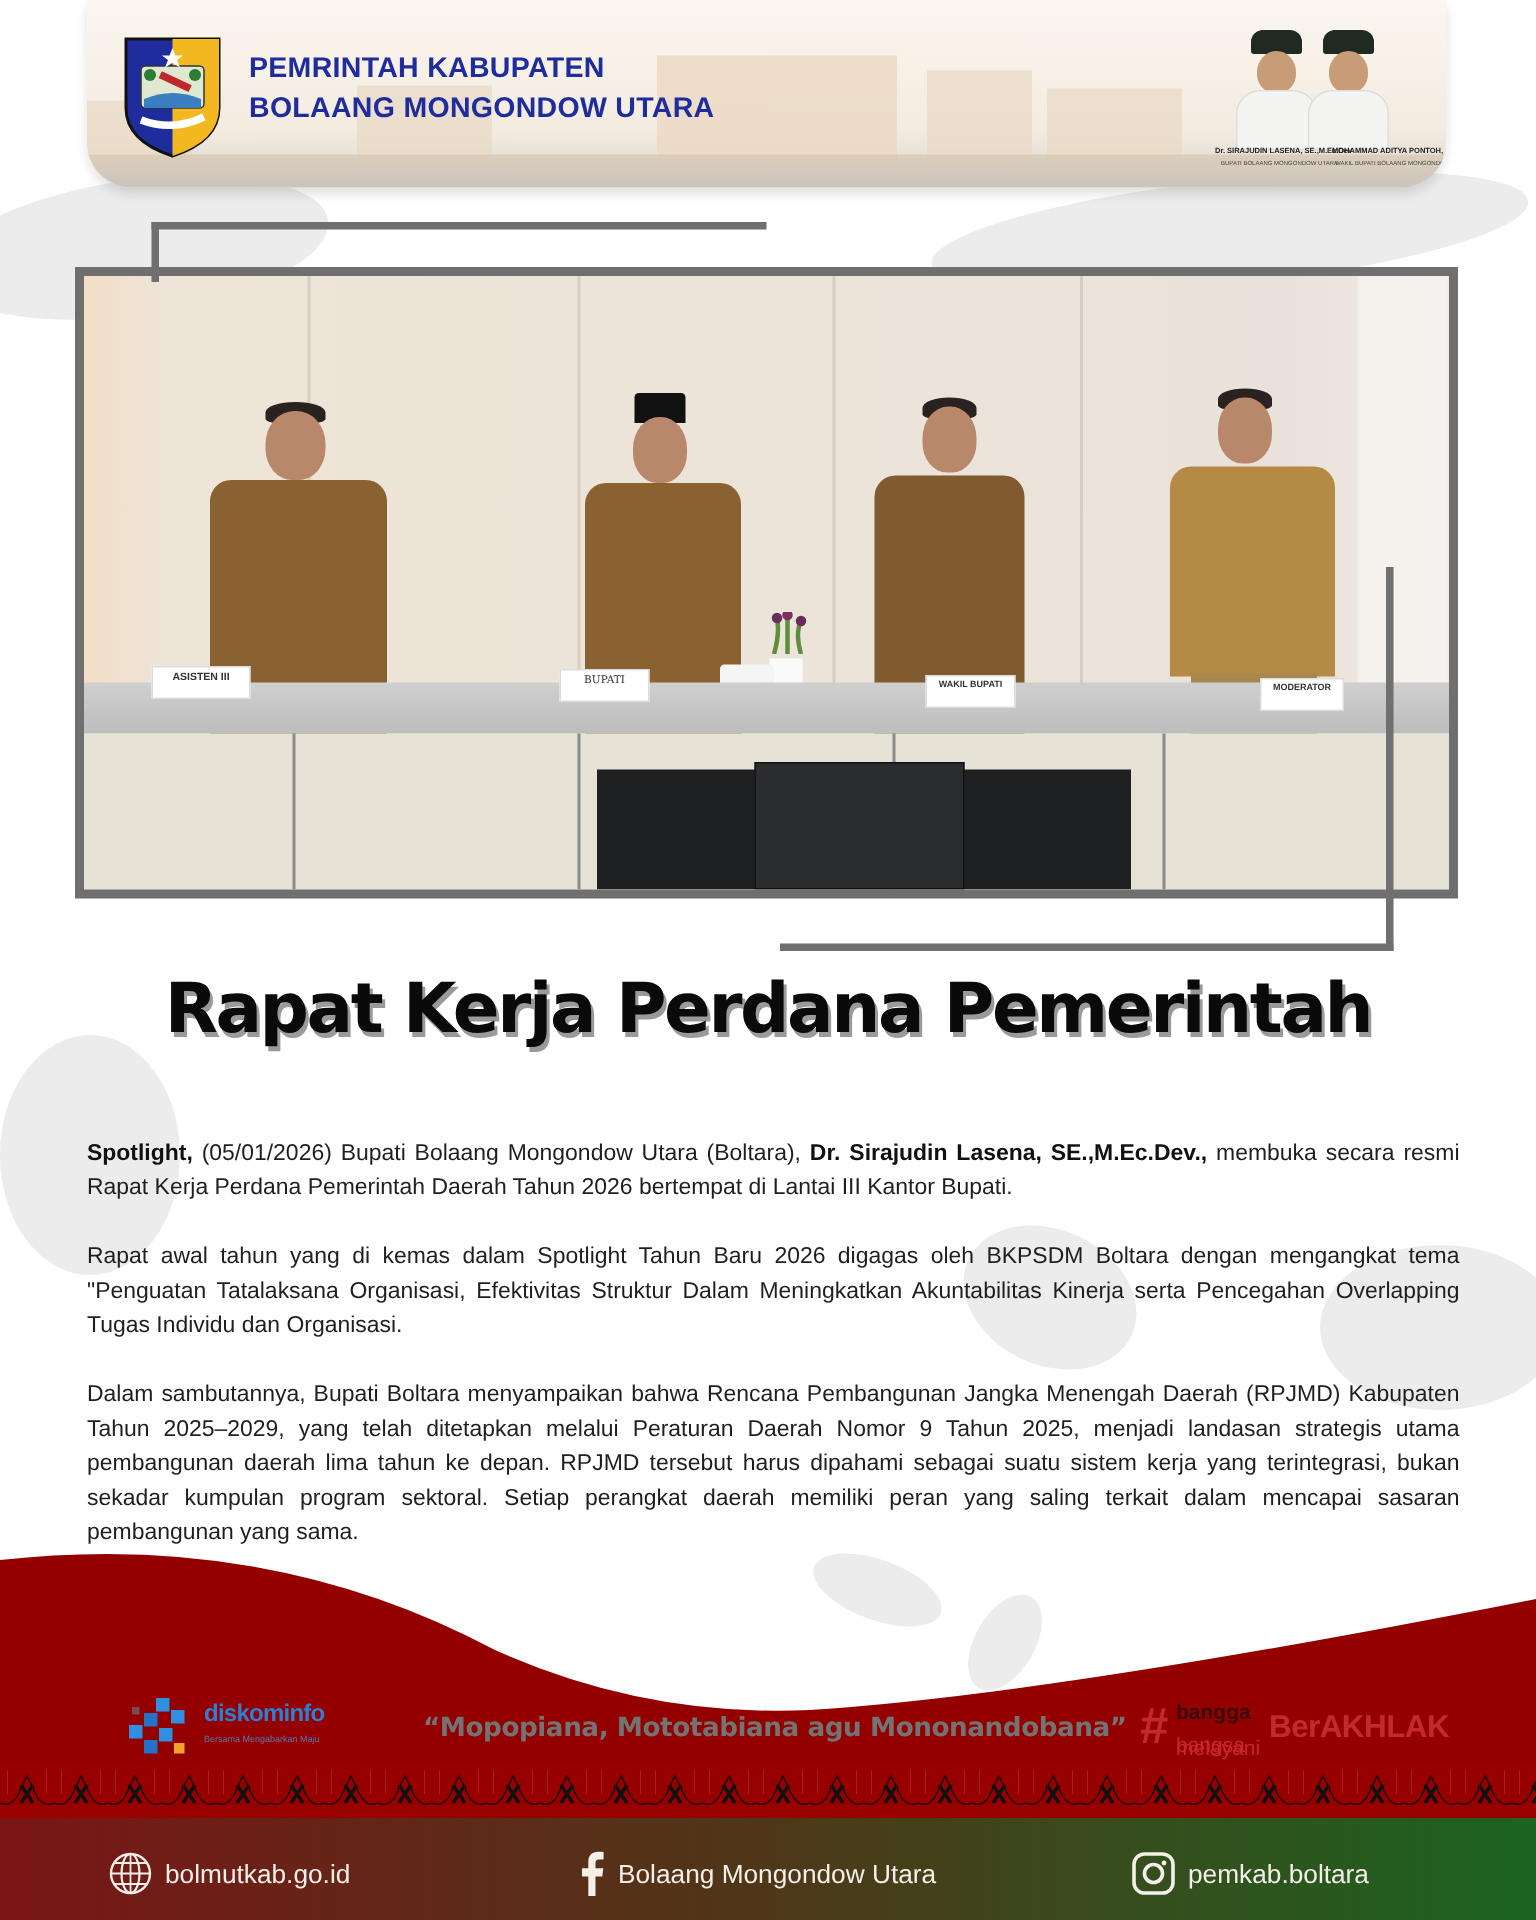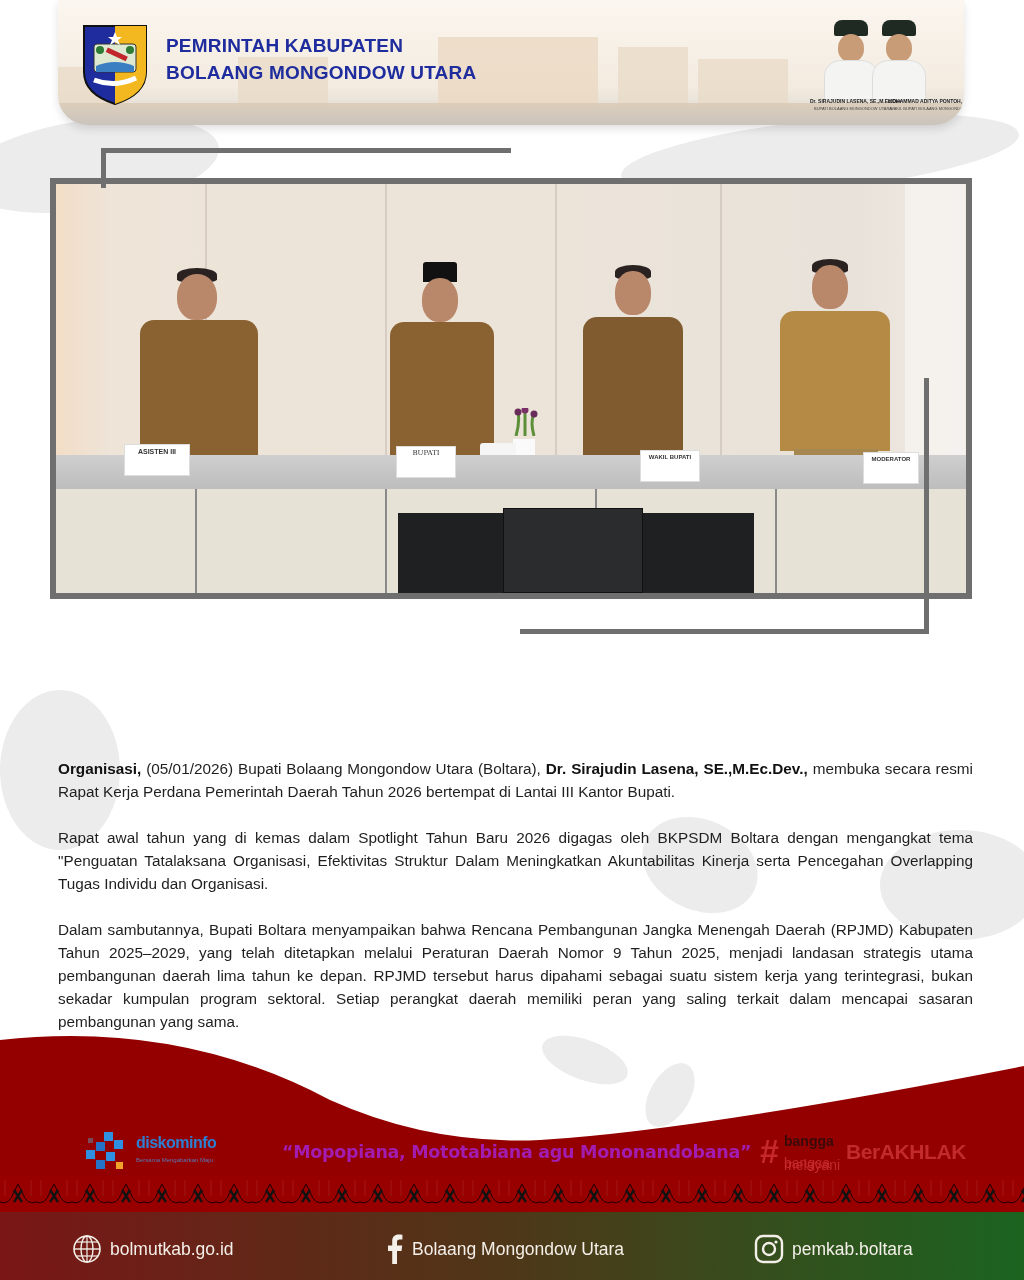--- a/index.html
+++ b/index.html
@@ -42,21 +42,21 @@
   .photo .panel { position: absolute; top: 0; height: 300px; width: 2px; background: rgba(200,190,178,0.6); }
   .photo .desk-top { position: absolute; left: 0; right: 0; top: 272px; height: 34px; background: linear-gradient(180deg,#cfcfcf,#bdbdbd); }
   .photo .desk-front { position: absolute; left: 0; right: 0; top: 306px; height: 104px; background: #e6e3d6; }
   .photo .desk-line { position: absolute; top: 306px; height: 104px; width: 2px; background: #8a8a8a; }
   .person { position: absolute; }
   .person .head { position: absolute; border-radius: 48% 48% 45% 45%; background: #b9876a; }
   .person .hair { position: absolute; background: #2a2220; border-radius: 50% 50% 20% 20%; }
   .person .torso { position: absolute; background: #8a6232; border-radius: 14px 14px 0 0; }
   .nameplate {
     position: absolute; background: #ffffff; border: 1px solid #ddd; color: #333;
-    font-size: 7px; font-weight: bold; text-align: center; line-height: 13px; height: 32px; margin-left: 23px;
+    font-size: 7px; font-weight: bold; text-align: center; line-height: 13px; height: 22px;
   }
   .monitor { position: absolute; left: 343px; top: 330px; width: 356px; height: 80px; background: #1e2022; }
   .monitor2 { position: absolute; left: 448px; top: 325px; width: 140px; height: 85px; background: #2a2c2e; border: 1px solid #111; }
   .flowers { position: absolute; left: 455px; top: 225px; width: 30px; height: 28px; }
   .flower-pot { position: absolute; left: 458px; top: 256px; width: 22px; height: 20px; background: #fafafa; }
   .tissue { position: absolute; left: 425px; top: 260px; width: 36px; height: 18px; background: #f5f5f5; border-radius: 3px; }
 
   
   .title {
     position: absolute; left: 0; right: 0; top: 644px; z-index: 3; text-align: center;
@@ -69,21 +69,21 @@
   .article { position: absolute; left: 58px; top: 757px; width: 915px; z-index: 3; font-size: 15.3px; line-height: 23px; color: #1f1f1f; text-align: justify; }
   .article p { margin-bottom: 23px; }
   .article b { font-weight: bold; color: #111; }
 
   
   .footer-red { position: absolute; left: 0; top: 1030px; width: 1024px; height: 182px; z-index: 1; }
   .tagline-row { position: absolute; left: 0; top: 1130px; width: 1024px; height: 48px; z-index: 4; }
   .disko { position: absolute; left: 84px; top: 0; width: 175px; height: 44px; }
   .disko-text { position: absolute; left: 52px; top: 4px; font-size: 16px; font-weight: bold; color: #2d7fd1; letter-spacing: -0.5px; }
   .disko-sub { position: absolute; left: 52px; top: 27px; font-size: 6px; color: #5b76b6; white-space: nowrap; }
-  .motto { position: absolute; left: 282px; top: 12px; font-family: "DejaVu Sans", sans-serif; font-weight: bold; font-size: 17.5px; color: #a21caf; letter-spacing: -0.3px; white-space: nowrap; }
+  .motto { position: absolute; left: 282px; top: 12px; font-family: "DejaVu Sans", sans-serif; font-weight: bold; font-size: 17.5px; color: #737373; letter-spacing: -0.3px; white-space: nowrap; }
   .bangga { position: absolute; left: 760px; top: 6px; width: 80px; height: 36px; }
   .bangga-hash { position: absolute; left: 0; top: -4px; font-size: 34px; font-weight: bold; color: #c4282a; }
   .bangga-t { position: absolute; left: 24px; font-size: 14px; line-height: 10px; color: #c4282a; }
   .berakhlak { position: absolute; left: 846px; top: 10px; font-size: 21px; font-weight: bold; color: #c22a2c; letter-spacing: -0.4px; }
   .pattern { position: absolute; left: 0; top: 1176px; width: 1024px; height: 36px; z-index: 2; background: #980000; }
   .bar { position: absolute; left: 0; top: 1212px; width: 1024px; height: 68px; z-index: 2;
          background: linear-gradient(90deg, #7a1616 0%, #5e2a18 30%, #4e3718 50%, #3a4a1c 70%, #1b6320 100%); }
   .contact { position: absolute; top: 22px; display: flex; align-items: center; gap: 8px; color: #f4efe8; font-size: 17.5px; }
   .contact svg { flex: none; }
 </style>
@@ -203,24 +203,25 @@
   <div class="monitor"></div>
   <div class="monitor2"></div>
 
   <div class="nameplate" style="left:46px;top:261px;width:66px;">ASISTEN III</div>
   <div class="nameplate" style="left:318px;top:263px;width:60px;font-weight:normal;font-family:'DejaVu Serif',serif;">BUPATI</div>
   <div class="nameplate" style="left:562px;top:267px;width:60px;font-size:6px;">WAKIL BUPATI</div>
   <div class="nameplate" style="left:785px;top:269px;width:56px;font-size:6px;">MODERATOR</div>
 </div>
 
 <h1 class="title">
+  <div>Rapat Kerja Perdana Pemerintah</div>
 </h1>
 
 <div class="article">
-  <p><b>Organisasi,</b><span> (05/01/2026) Bupati Bolaang Mongondow Utara (Boltara), </span><b>Dr. Sirajudin Lasena, SE.,M.Ec.Dev.,</b><span> membuka secara resmi Rapat Kerja Perdana Pemerintah Daerah Tahun 2026 bertempat di Lantai III Kantor Bupati.</span></p>
+  <p><b>Spotlight,</b><span> (05/01/2026) Bupati Bolaang Mongondow Utara (Boltara), </span><b>Dr. Sirajudin Lasena, SE.,M.Ec.Dev.,</b><span> membuka secara resmi Rapat Kerja Perdana Pemerintah Daerah Tahun 2026 bertempat di Lantai III Kantor Bupati.</span></p>
   <p>Rapat awal tahun yang di kemas dalam Spotlight Tahun Baru 2026 digagas oleh BKPSDM Boltara dengan mengangkat tema "Penguatan Tatalaksana Organisasi, Efektivitas Struktur Dalam Meningkatkan Akuntabilitas Kinerja serta Pencegahan Overlapping Tugas Individu dan Organisasi.</p>
   <p>Dalam sambutannya, Bupati Boltara menyampaikan bahwa Rencana Pembangunan Jangka Menengah Daerah (RPJMD) Kabupaten Tahun 2025–2029, yang telah ditetapkan melalui Peraturan Daerah Nomor 9 Tahun 2025, menjadi landasan strategis utama pembangunan daerah lima tahun ke depan. RPJMD tersebut harus dipahami sebagai suatu sistem kerja yang terintegrasi, bukan sekadar kumpulan program sektoral. Setiap perangkat daerah memiliki peran yang saling terkait dalam mencapai sasaran pembangunan yang sama.</p>
 </div>
 
 <svg class="footer-red" viewBox="0 0 1024 182" preserveAspectRatio="none">
   <path d="M0 10 Q180 -10 330 70 Q430 115 540 110 Q700 100 1024 36 L1024 182 L0 182 Z" fill="#940000"></path>
 </svg>
 
 <div class="tagline-row">
   <div class="disko">

